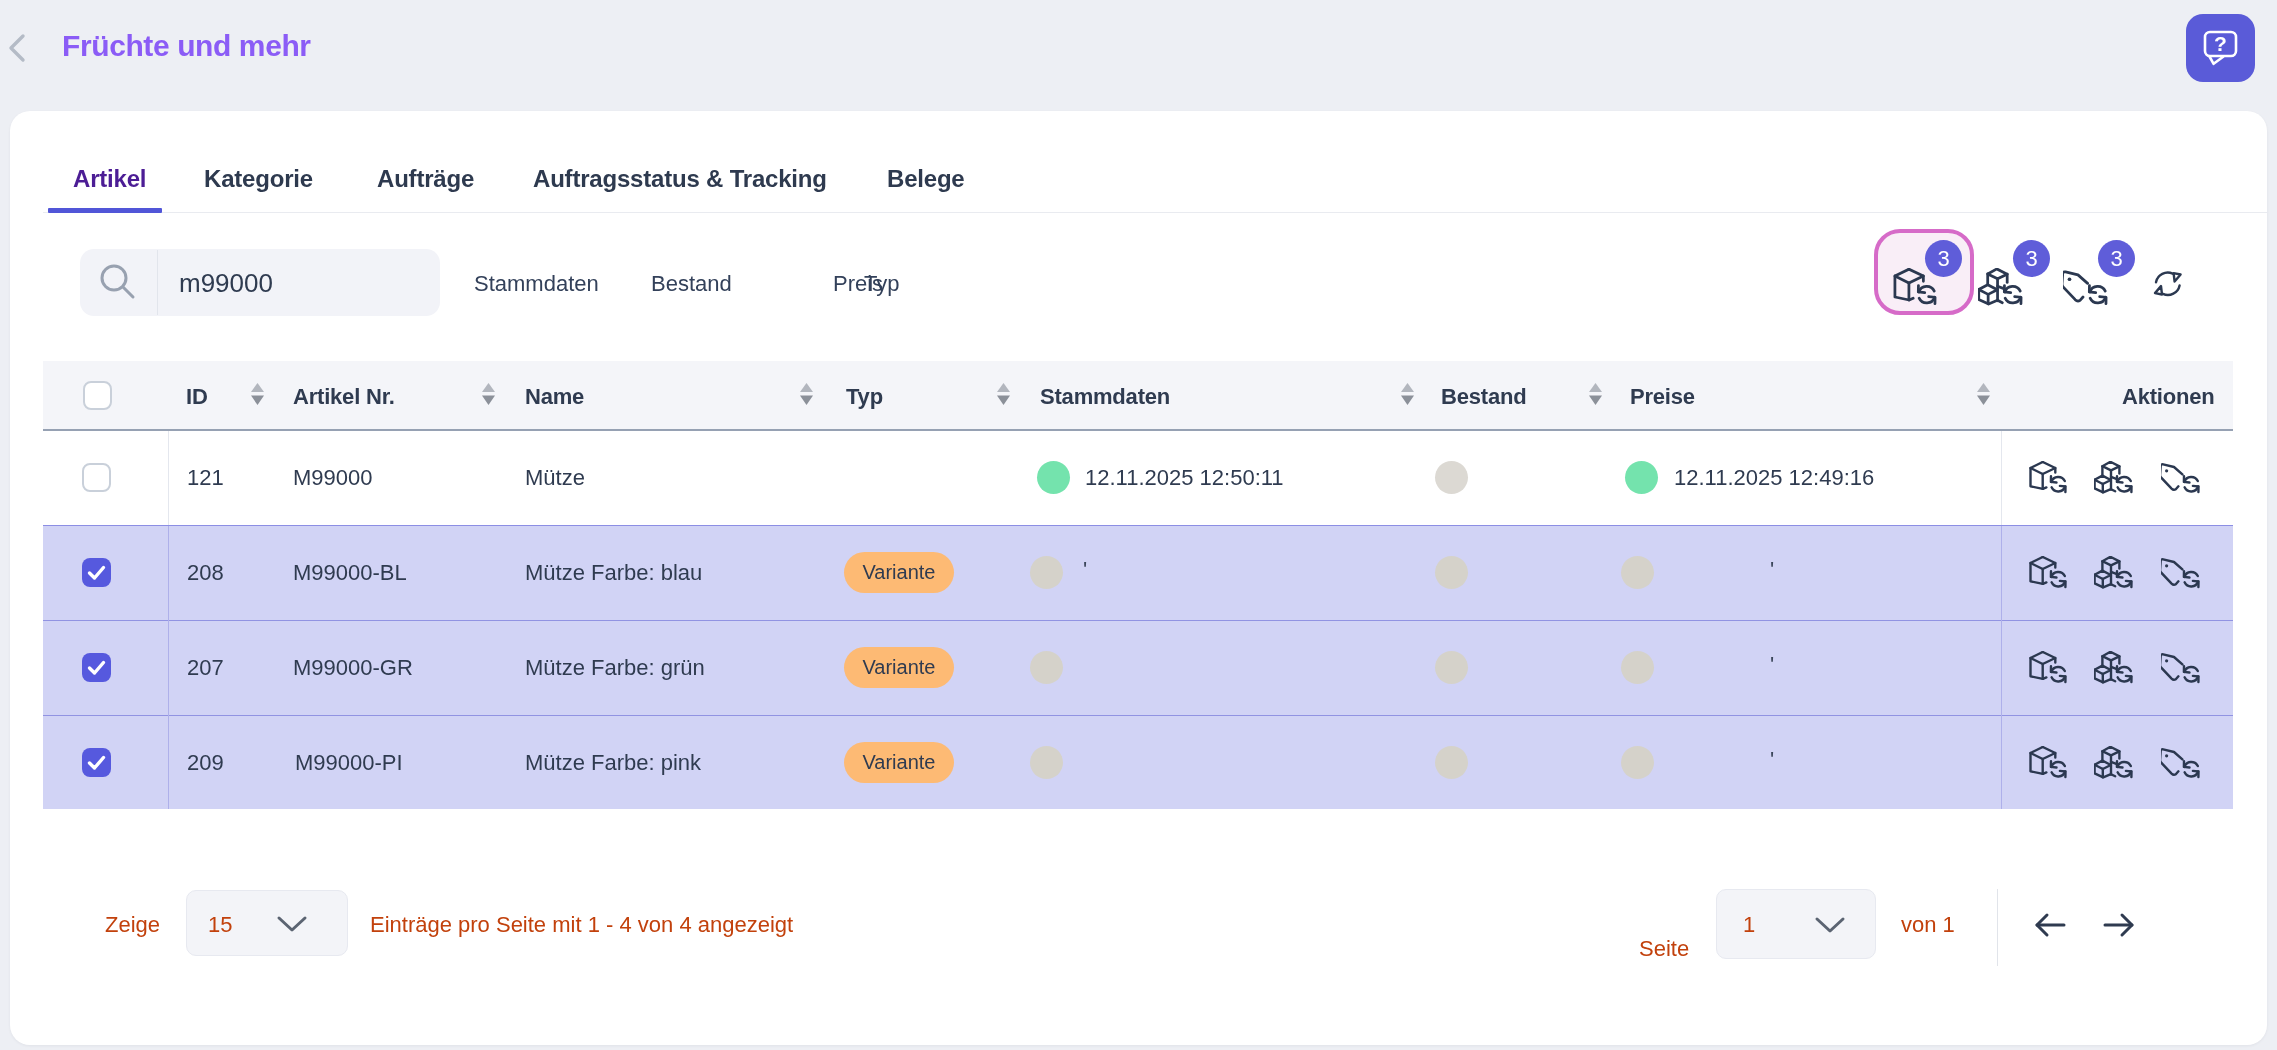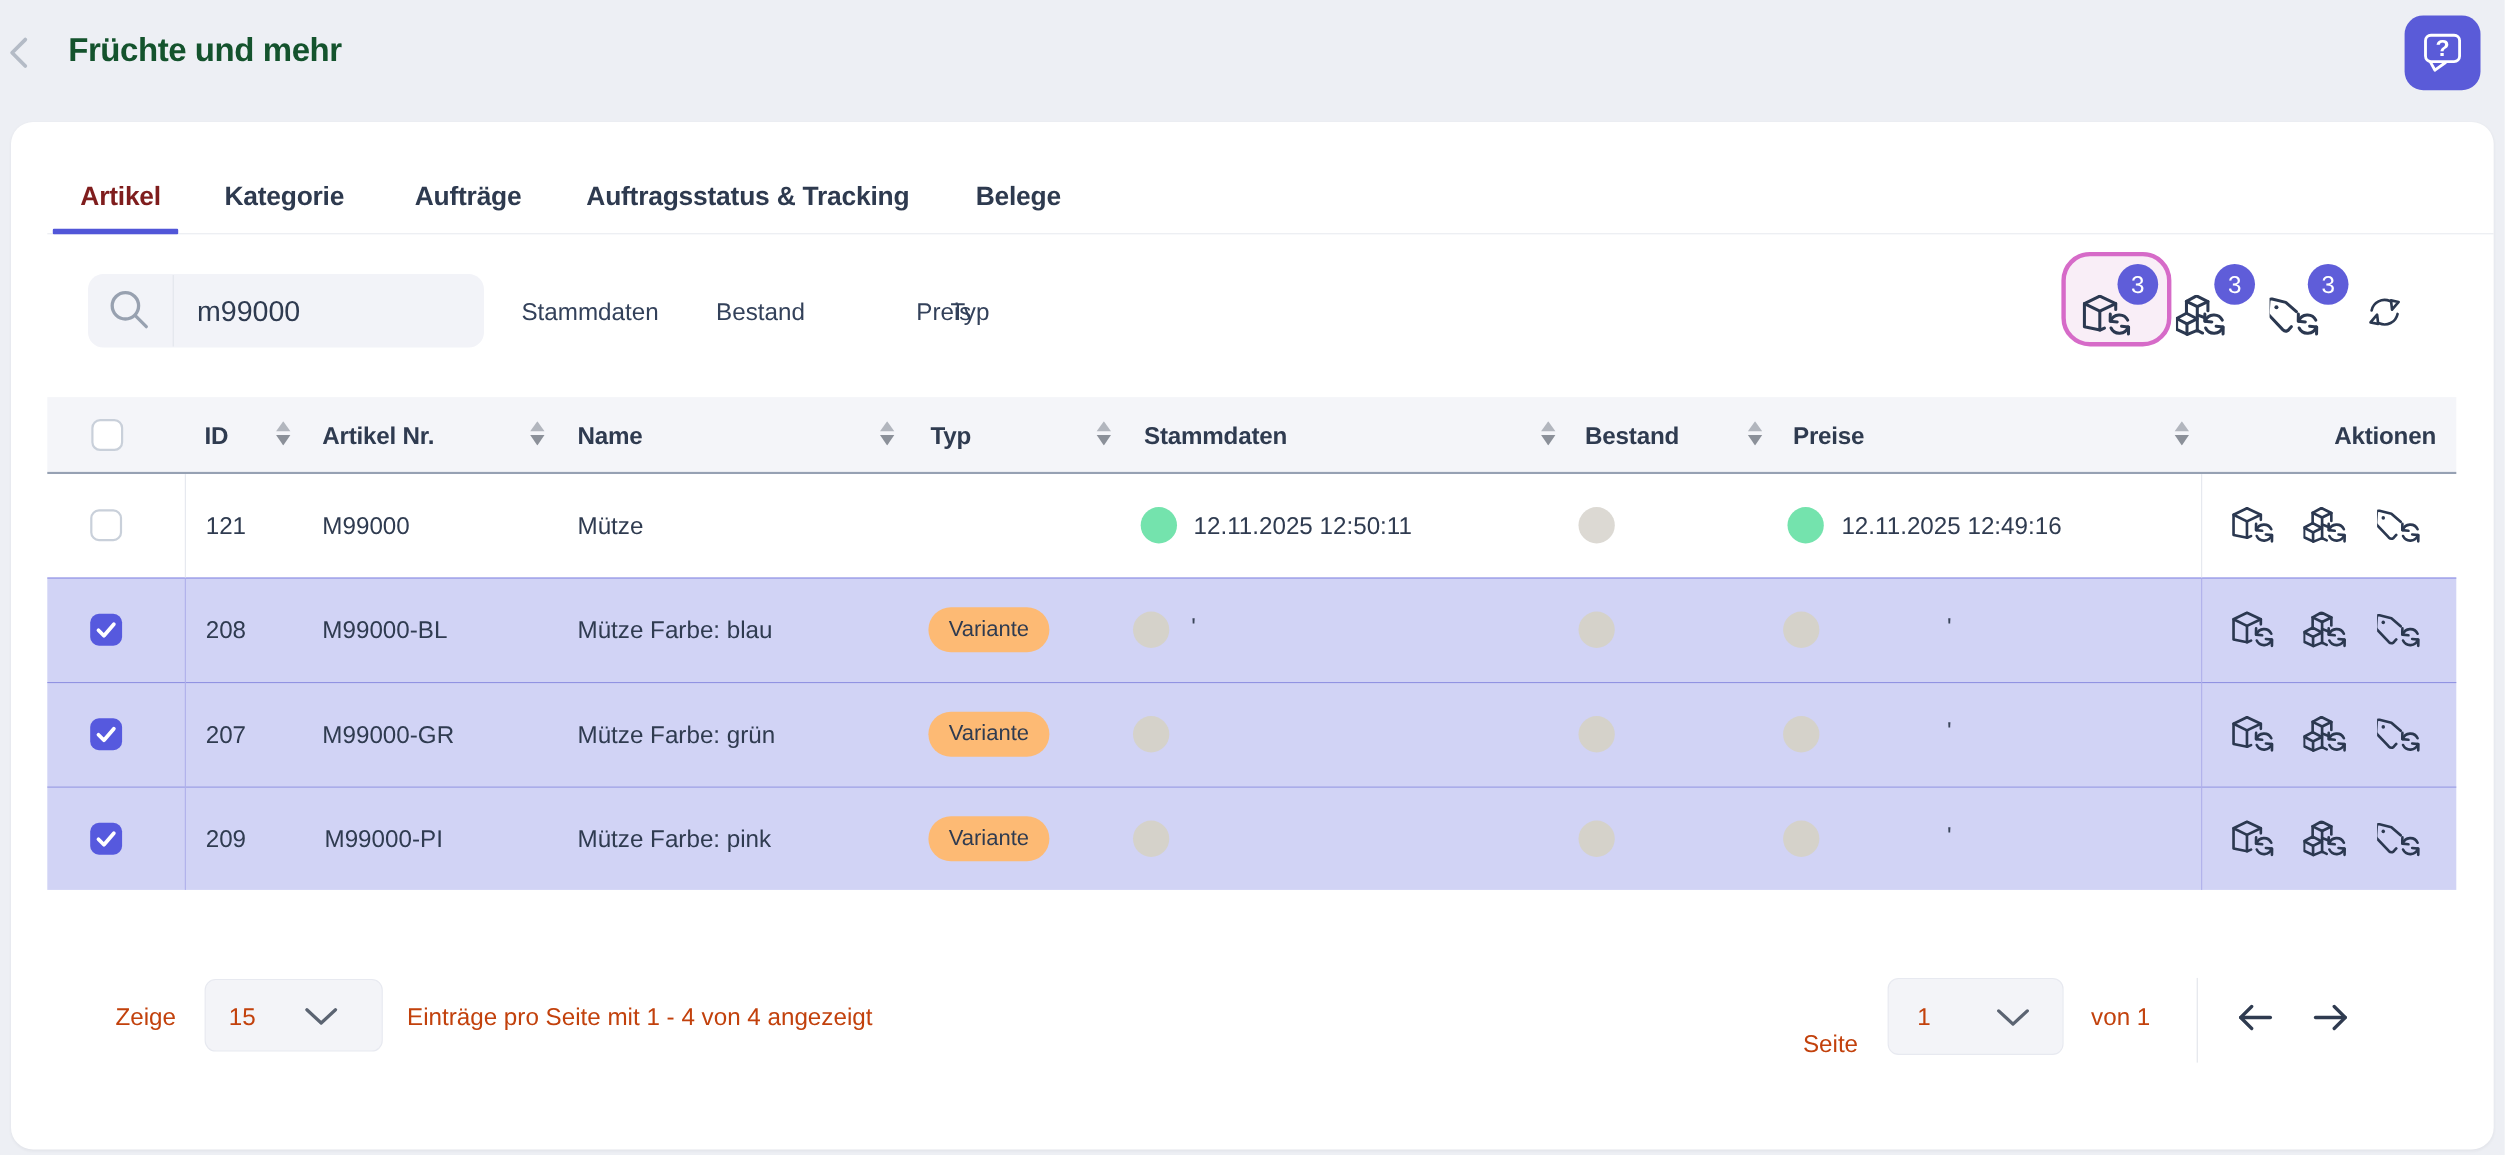--- a/index.html
+++ b/index.html
@@ -5,27 +5,27 @@
   * { margin:0; padding:0; box-sizing:border-box; }
   html,body { width:2277px; height:1050px; }
   body {
     font-family:"Liberation Sans", sans-serif;
     background:#edeff4;
     position:relative;
     overflow:hidden;
     color:#2f3b50;
   }
   .abs { position:absolute; }
-  .title { left:62px; top:29px; font-size:30px; font-weight:bold; color:#14532d; letter-spacing:-0.4px; }
+  .title { left:62px; top:29px; font-size:30px; font-weight:bold; color:#8b5cf6; letter-spacing:-0.4px; }
   .helpbtn { left:2186px; top:14px; width:69px; height:68px; background:#5a5bd8; border-radius:17px; }
   .card { left:10px; top:111px; width:2257px; height:934px; background:#ffffff; border-radius:20px;
           box-shadow:0 1px 3px rgba(30,41,59,0.06); }
   
   .tab { top:165px; font-size:24px; font-weight:bold; color:#2e3a4f; letter-spacing:-0.2px; }
-  .tab.active { color:#7f1d1d; }
+  .tab.active { color:#4c1d95; }
   .tabline { left:43px; top:212px; width:2224px; height:1px; background:#e9ebf0; }
   .tabunder { left:48px; top:208px; width:114px; height:5px; background:#5156d8; border-radius:1px; }
   
   .searchbox { left:80px; top:249px; width:360px; height:67px; background:#f2f3f8; border-radius:14px; }
   .searchdiv { left:157px; top:250px; width:1px; height:65px; background:#e2e5ec; }
   .filter { top:271px; font-size:22px; color:#33415a; }
   
   .thead { left:43px; top:361px; width:2190px; height:69px; background:#f4f5f9; }
   .theadline { left:43px; top:429px; width:2190px; height:2px; background:#96a1b3; }
   .th { font-size:22px; font-weight:bold; color:#2f3b50; top:384px; letter-spacing:-0.2px; }

